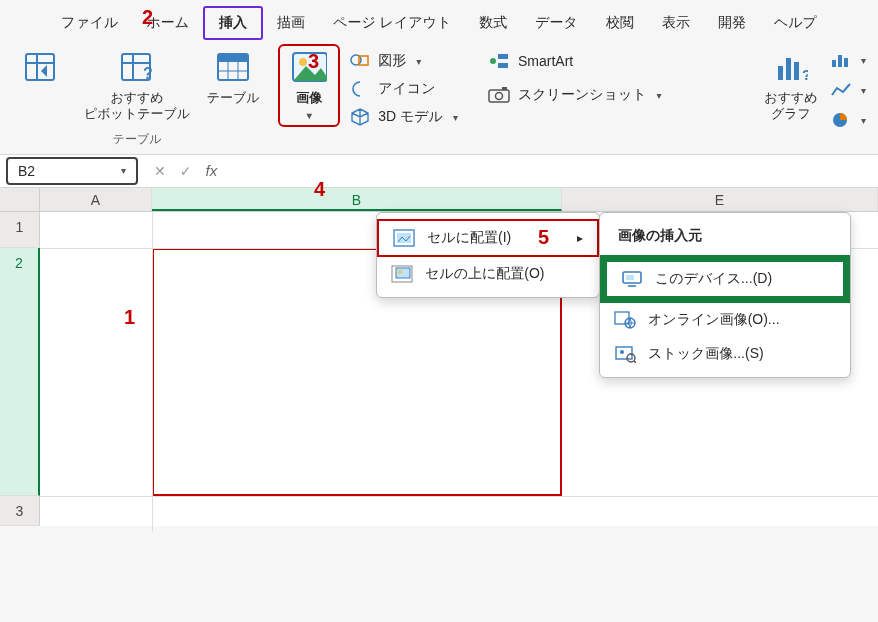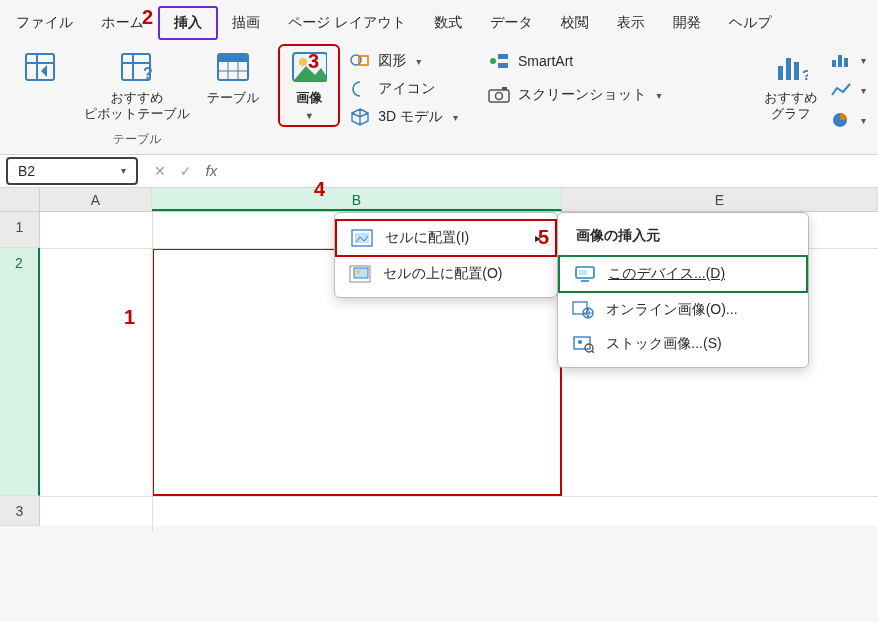--- a/index.html
+++ b/index.html
@@ -1,19 +1,19 @@
 <!DOCTYPE html>
 <html><head>
   <meta charset="utf-8">
   <style>
     * { margin:0; padding:0; box-sizing:border-box; font-family:"Yu Gothic UI","Meiryo",sans-serif; }
     body { width:878px; height:622px; background:#f6f6f6; overflow:hidden; color:#2b2b2b; font-size:14px; }
 
     
-    .menu-bar { display:flex; align-items:center; gap:0; padding:6px 2px 0 2px; background:#f6f6f6; }
+    .menu-bar { display:flex; align-items:center; gap:0; padding:6px 2px 0 2px; background:#f6f6f6;justify-content:center; }
     .menu-item { padding:6px 14px; cursor:pointer; border-radius:3px; }
     .menu-item.active { border:2px solid #6d28d9; font-weight:700; }
 
     
     .ribbon { display:flex; align-items:stretch; background:#f6f6f6; padding:6px 0 0 0; position:relative; }
     .ribbon-group { display:flex; flex-direction:column; align-items:center; padding:0 6px; }
     .ribbon-group .row { display:flex; align-items:flex-start; gap:6px; }
     .group-label { font-size:12px; color:#5a5a5a; margin:4px 0 2px 0; }
 
     .big-btn { display:flex; flex-direction:column; align-items:center; justify-content:flex-start;
@@ -23,30 +23,30 @@
 
     .icon-box { width:36px; height:36px; display:flex; align-items:center; justify-content:center; }
 
     .small-list { display:flex; flex-direction:column; gap:6px; padding:4px 2px 0 8px; }
     .small-item { display:flex; align-items:center; gap:8px; cursor:pointer; padding:2px 4px; border-radius:3px; }
     .small-item .label { font-size:14px; }
     .small-item .chev { font-size:10px; color:#555; margin-left:2px; }
 
     
     .dropdown { position:absolute; background:#fff; border:1px solid #bcbcbc; border-radius:6px;
-                box-shadow:0 4px 12px rgba(0,0,0,0.18); z-index:10; padding:6px 0; }
+                box-shadow:0 4px 12px rgba(0,0,0,0.18); z-index:10; padding:6px 0;margin-left:42px; }
     .dd-image { top:172px; left:334px; width:224px; }
     .dd-image .dd-item , .dd-source .dd-item {
         display:flex; align-items:center; gap:12px; padding:8px 14px; cursor:pointer; position:relative; }
     .dd-image .dd-item.first { border:2px solid #c30000; }
     .dd-image .dd-item .arrow { margin-left:auto; font-size:12px; }
 
     .dd-source { top:172px; left:557px; width:252px; padding:10px 0 6px 0; }
     .dd-source .dd-title { padding:4px 18px 10px 18px; font-weight:700; font-size:14px; }
-    .dd-source .dd-item.first { border:2px solid #15803d;text-decoration:underline; }
+    .dd-source .dd-item.first { border:7px solid #15803d; }
 
     
     .fx-row { display:flex; align-items:center; height:34px; background:#fff; border-top:1px solid #d6d6d6;
               border-bottom:1px solid #d6d6d6; margin-top:4px; position:relative; }
     .name-box { width:132px; padding:4px 10px; background:#fff; border:2px solid #404040; border-radius:4px;
                 margin:0 6px; display:flex; align-items:center; justify-content:space-between; }
     .fx-controls { display:flex; align-items:center; gap:14px; padding:0 10px; color:#9a9a9a; }
     .fx-label { font-style:italic; color:#6a6a6a; font-size:15px; }
 
     

